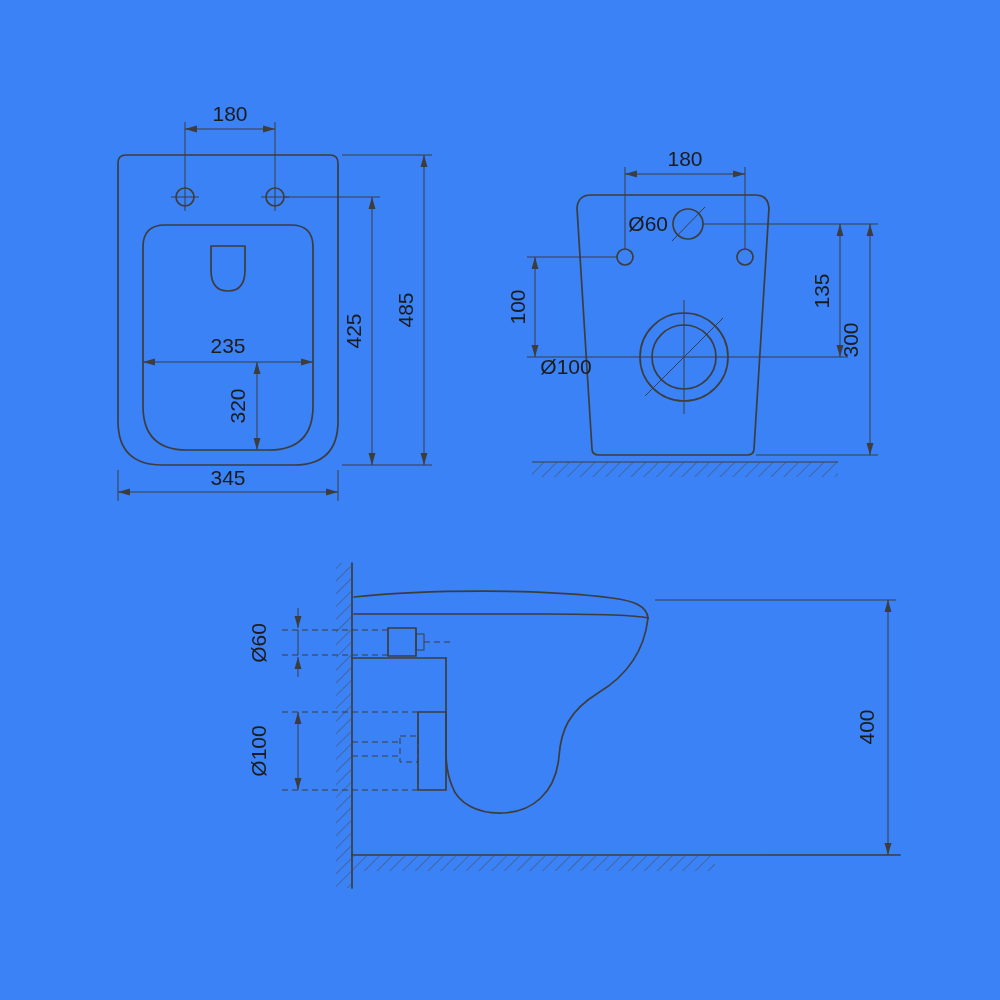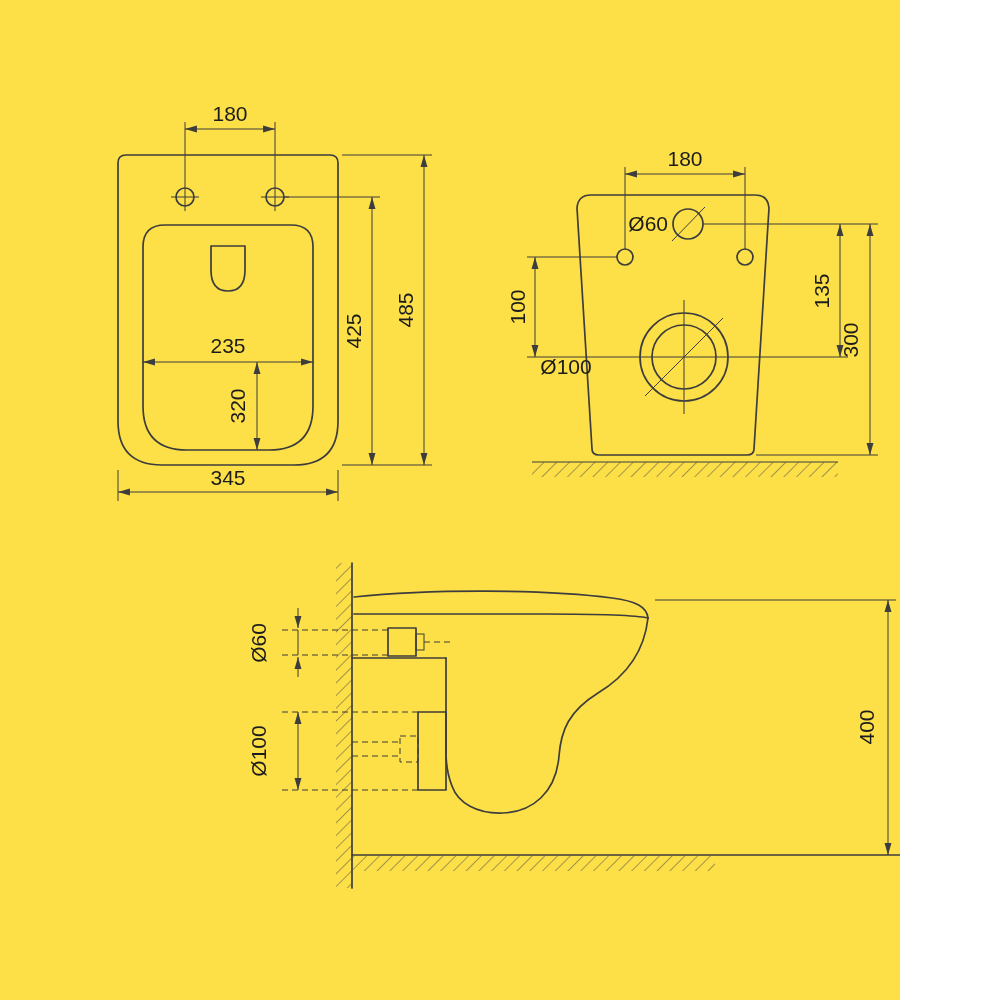--- a/index.html
+++ b/index.html
@@ -1,16 +1,16 @@
 <!DOCTYPE html>
 <html><head>
 <meta charset="utf-8">
 <style>
   html,body{margin:0;padding:0;background:#ffffff;}
-  .stage{width:900px;height:1000px;background:#fde047;position:relative;overflow:hidden;}
+  .stage{width:1000px;height:1000px;background:#3b82f6;position:relative;overflow:hidden;}
   .obj  {fill:none;stroke:#3d3d3d;stroke-width:1.7;stroke-linecap:round;stroke-linejoin:round;}
   .thin {fill:none;stroke:#3d3d3d;stroke-width:1;}
   .dash {fill:none;stroke:#3d3d3d;stroke-width:1;stroke-dasharray:6 4;}
   .lbl  {font-family:"Liberation Sans", sans-serif;font-size:21px;fill:#1c1c1c;}
   .arrow{fill:#3d3d3d;}
 </style>
 </head>
 <body>
 
 <div class="stage">

